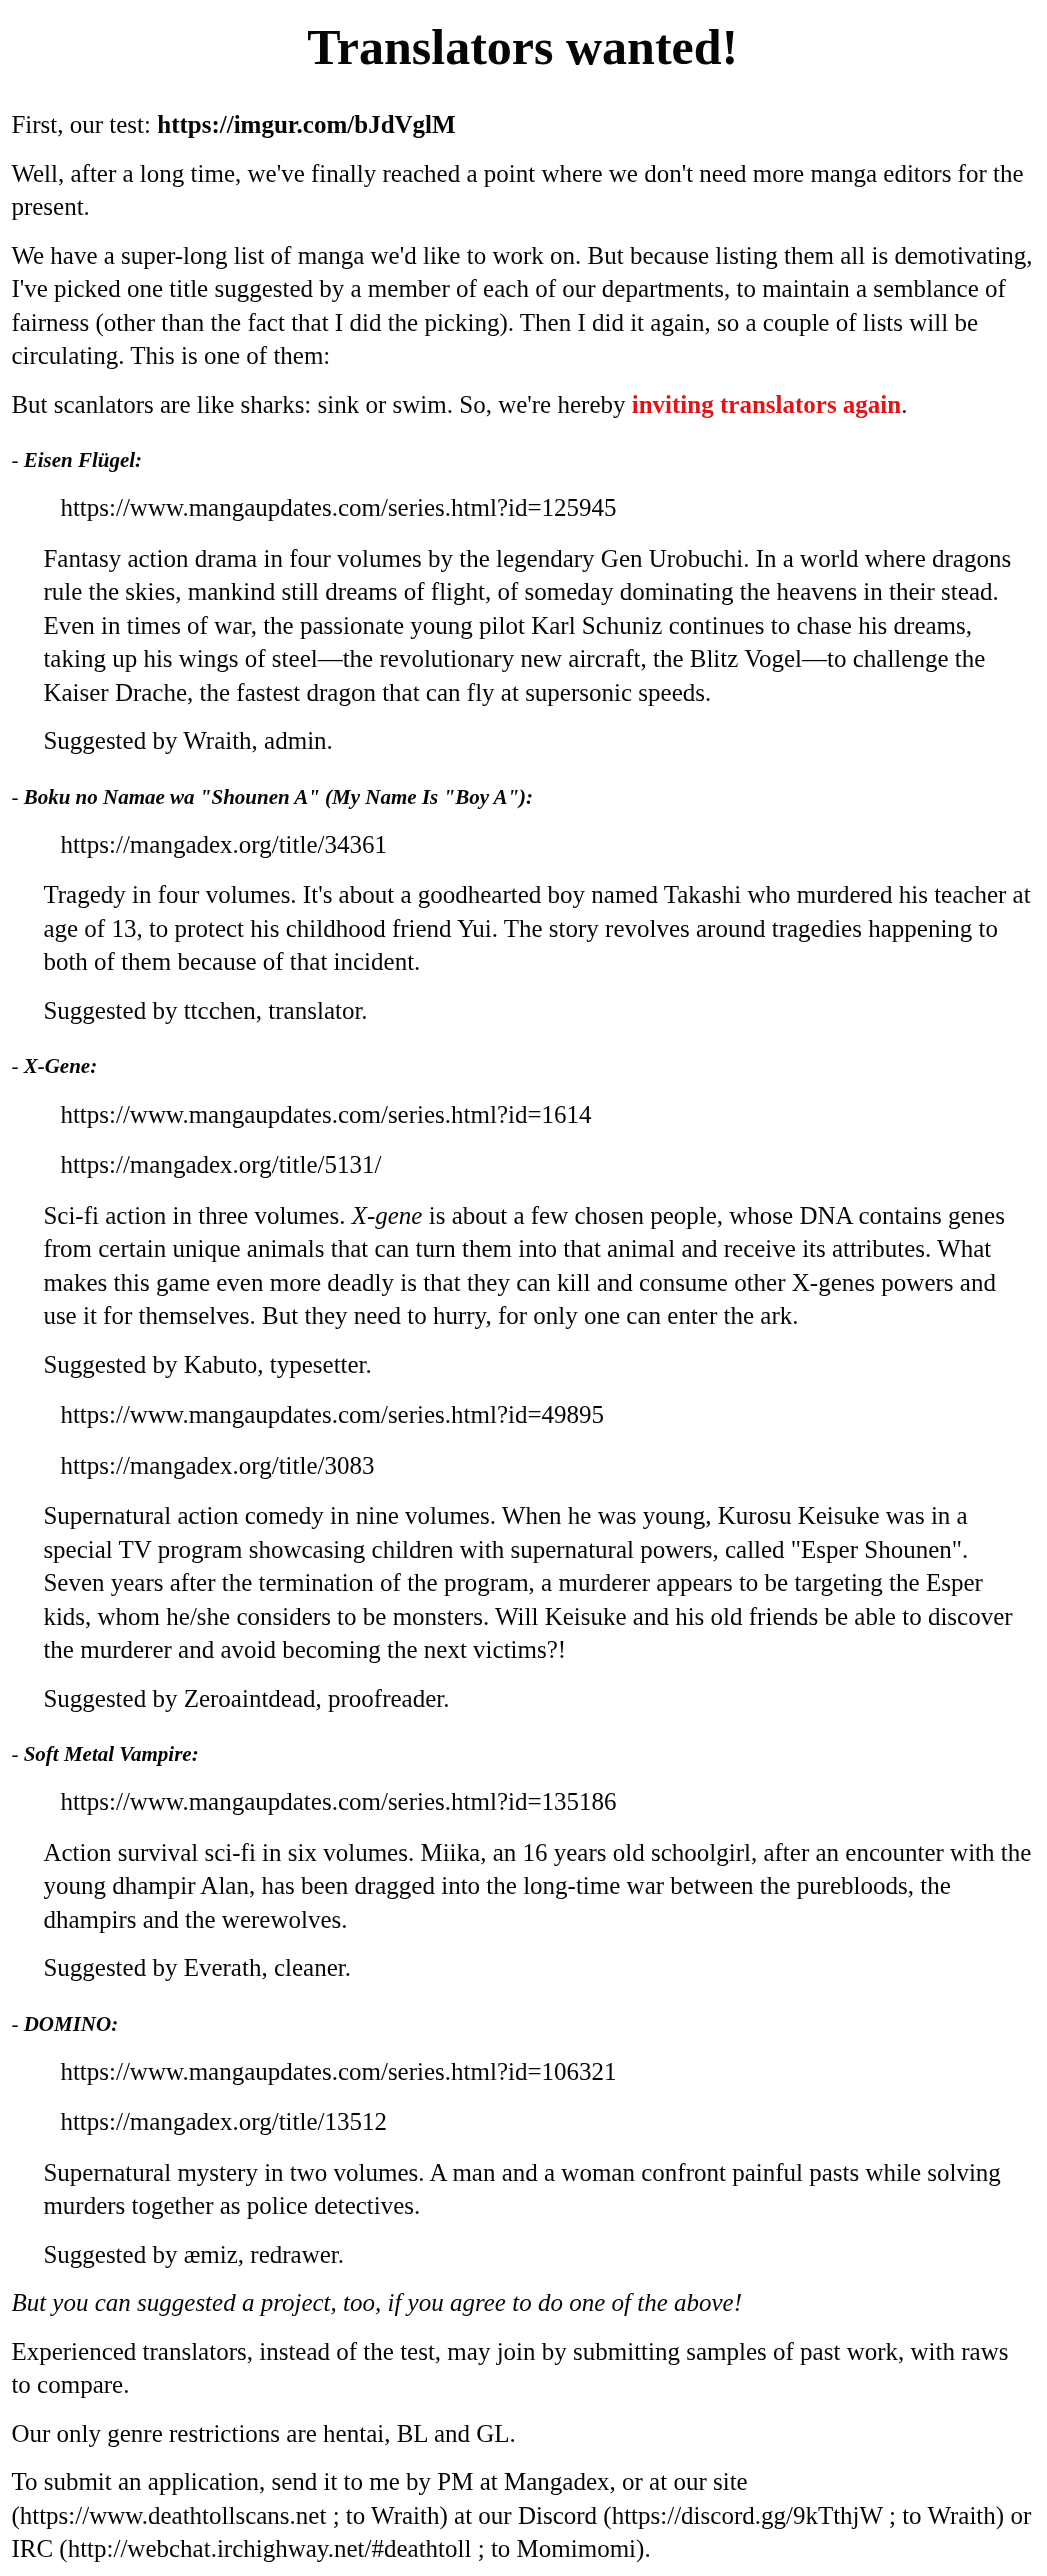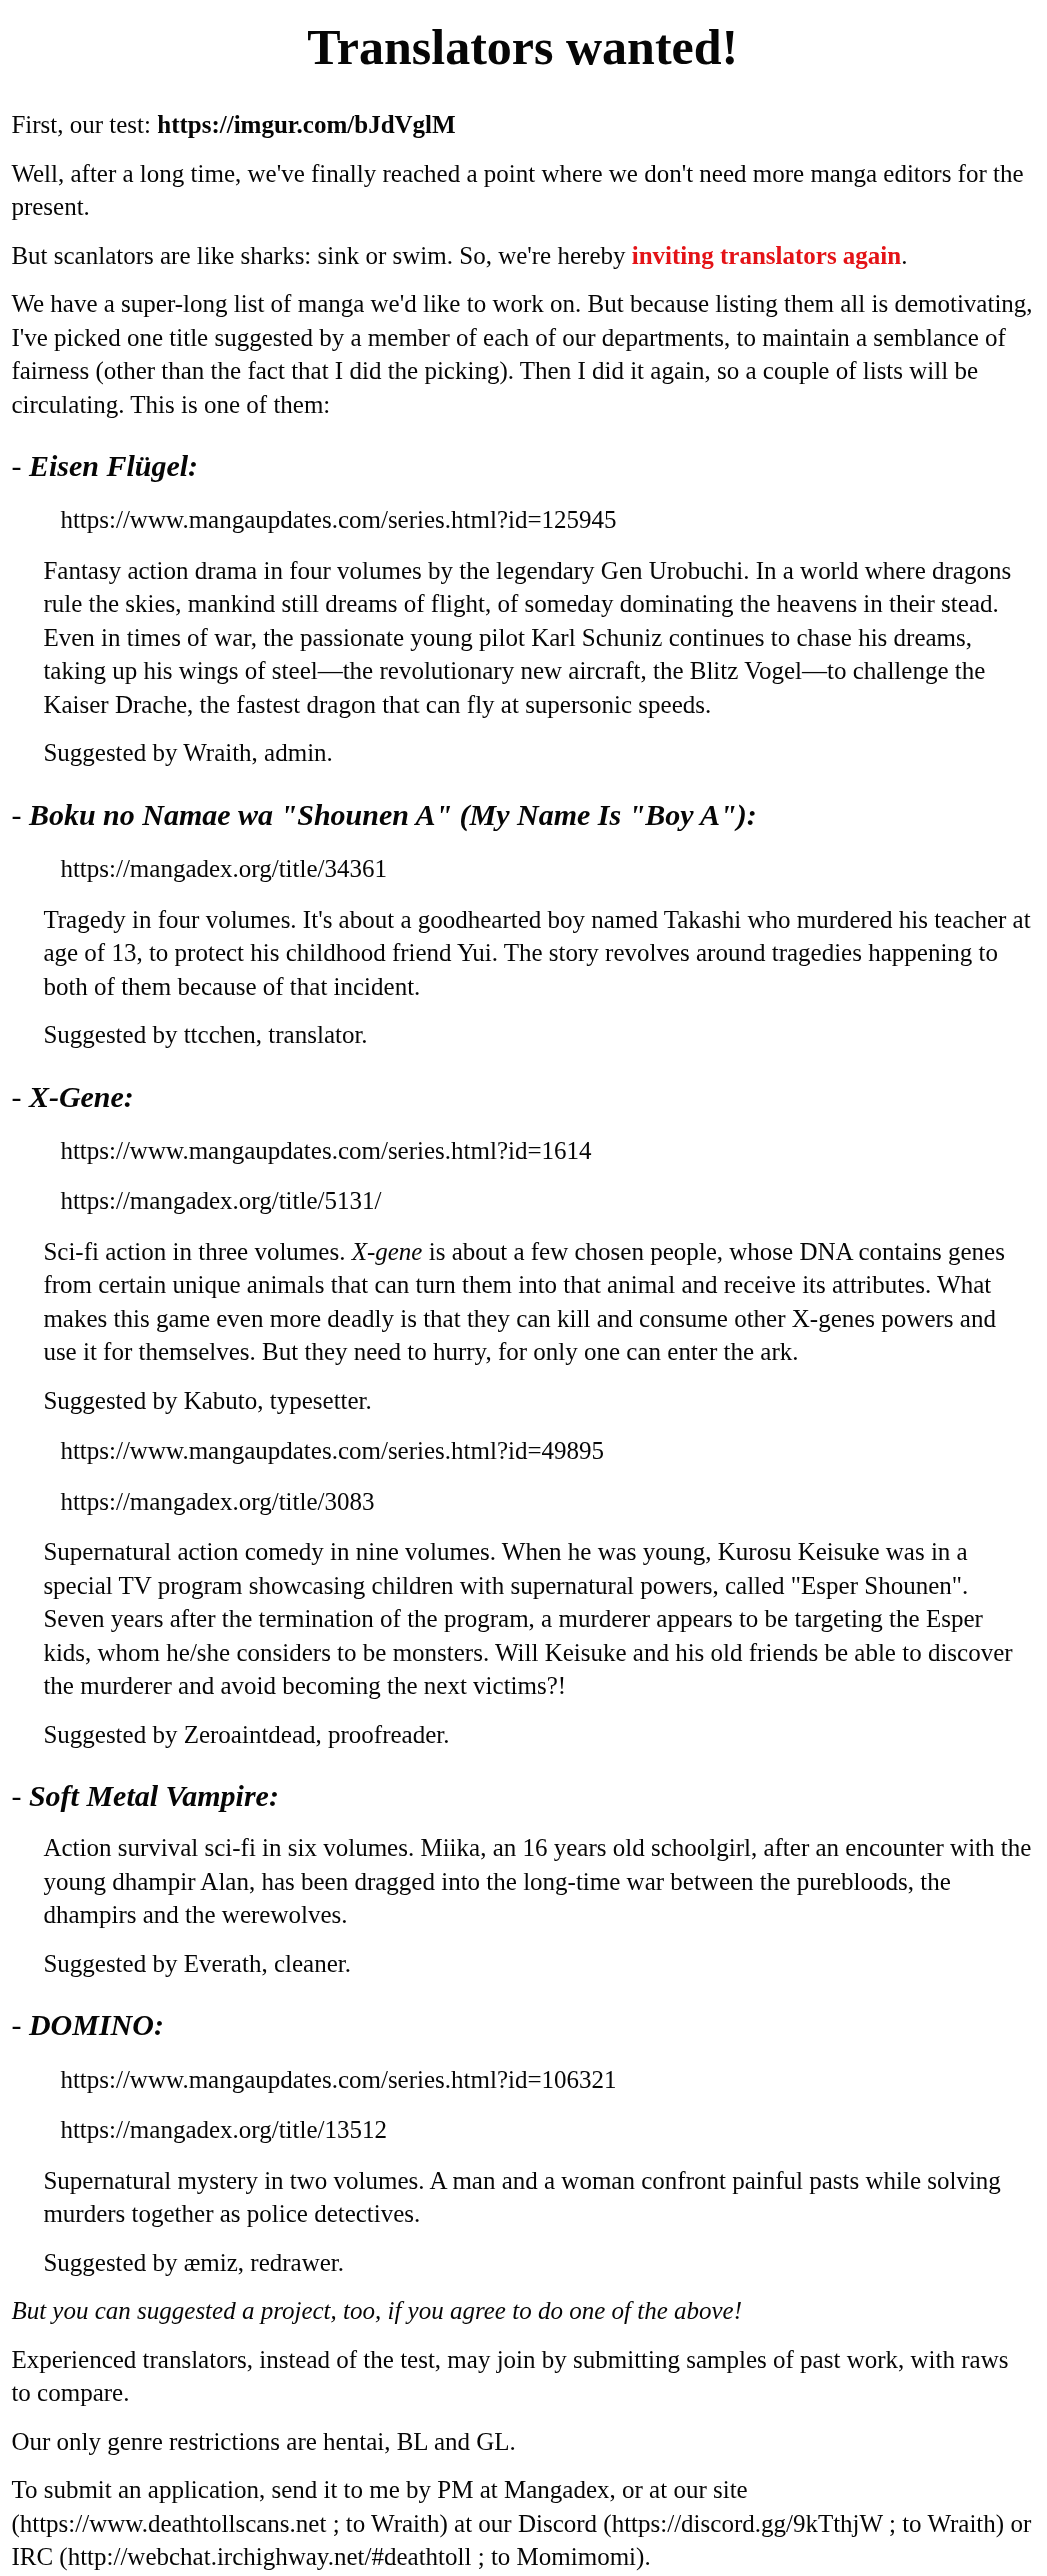--- a/index.html
+++ b/index.html
@@ -22,21 +22,21 @@
     line-height: 1.25;
     font-weight: 700;
     text-align: center;
     margin: 12.2px 0 30px 0;
   }
   p { margin: 15px 0; }
   .b { font-weight: 700; }
   .i { font-style: italic; }
   .accent { font-weight: 700; }
   h2.series-heading {
-    font-size: 30px;
+    font-size: 21px;
     font-weight: 400;
     margin: 25px 0 15px 0;
     font-family: Liberation Serif, serif;
   }
   h2.series-heading .series-title-text {
     font-weight: 700;
     font-style: italic;
   }
   .indent { padding-left: 32px; }
   .urls { margin: 15px 0; }
@@ -47,23 +47,23 @@
 <body>
 
 <div class="doc">
 
   <h1 class="title">Translators wanted!</h1>
 
   <p><span>First, our test: </span><span class="b">https://imgur.com/bJdVglM</span></p>
 
   <p>Well, after a long time, we've finally reached a point where we don't need more manga editors for the present.</p>
 
+  <p>We have a super-long list of manga we'd like to work on. But because listing them all is demotivating, I've picked one title suggested by a member of each of our departments, to maintain a semblance of fairness (other than the fact that I did the picking). Then I did it again, so a couple of lists will be circulating. This is one of them:</p>
+
   <p><span>But scanlators are like sharks: sink or swim. So, we're hereby </span><span class="accent" style="color: rgb(228, 19, 23);">inviting translators again</span><span>.</span></p>
-
-  <p>We have a super-long list of manga we'd like to work on. But because listing them all is demotivating, I've picked one title suggested by a member of each of our departments, to maintain a semblance of fairness (other than the fact that I did the picking). Then I did it again, so a couple of lists will be circulating. This is one of them:</p>
 
   <section>
     <h2 class="series-heading"><span>-</span> <span class="series-title-text">Eisen Flügel:</span></h2>
     <div class="indent">
       <div class="urls">
         <div class="url">https://www.mangaupdates.com/series.html?id=125945</div>
       </div>
       <p class="desc">Fantasy action drama in four volumes by the legendary Gen Urobuchi. In a world where dragons rule the skies, mankind still dreams of flight, of someday dominating the heavens in their stead. Even in times of war, the passionate young pilot Karl Schuniz continues to chase his dreams, taking up his wings of steel—the revolutionary new aircraft, the Blitz Vogel—to challenge the Kaiser Drache, the fastest dragon that can fly at supersonic speeds.</p>
       <p class="suggested">Suggested by Wraith, admin.</p>
     </div>
@@ -99,20 +99,23 @@
         <div class="url">https://mangadex.org/title/3083</div>
       </div>
       <p class="desc">Supernatural action comedy in nine volumes. When he was young, Kurosu Keisuke was in a special TV program showcasing children with supernatural powers, called "Esper Shounen". Seven years after the termination of the program, a murderer appears to be targeting the Esper kids, whom he/she considers to be monsters. Will Keisuke and his old friends be able to discover the murderer and avoid becoming the next victims?!</p>
       <p class="suggested">Suggested by Zeroaintdead, proofreader.</p>
     </div>
   </section>
 
   <section>
     <h2 class="series-heading"><span>-</span> <span class="series-title-text">Soft Metal Vampire:</span></h2>
     <div class="indent">
+      <div class="urls">
+        <div class="url">https://www.mangaupdates.com/series.html?id=135186</div>
+      </div>
       <p class="desc">Action survival sci-fi in six volumes. Miika, an 16 years old schoolgirl, after an encounter with the young dhampir Alan, has been dragged into the long-time war between the purebloods, the dhampirs and the werewolves.</p>
       <p class="suggested">Suggested by Everath, cleaner.</p>
     </div>
   </section>
 
   <section>
     <h2 class="series-heading"><span>-</span> <span class="series-title-text">DOMINO:</span></h2>
     <div class="indent">
       <div class="urls">
         <div class="url">https://www.mangaupdates.com/series.html?id=106321</div>

